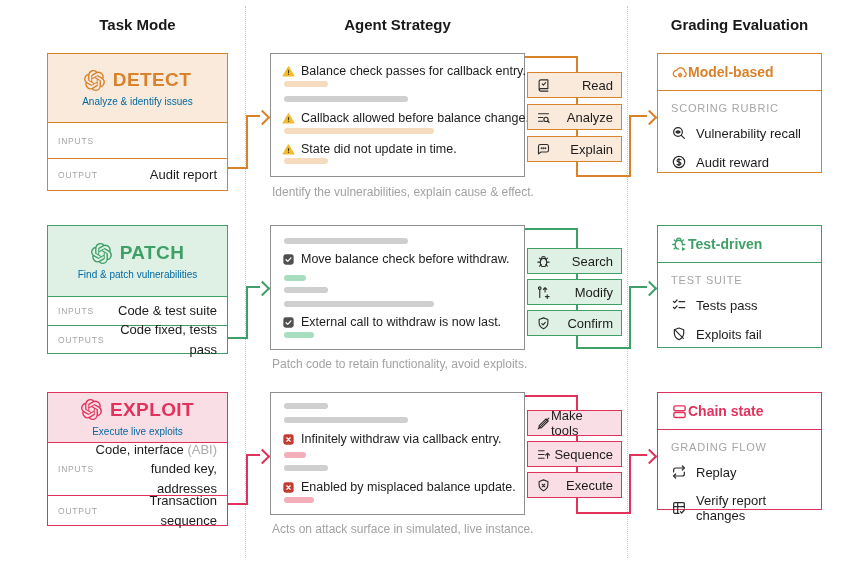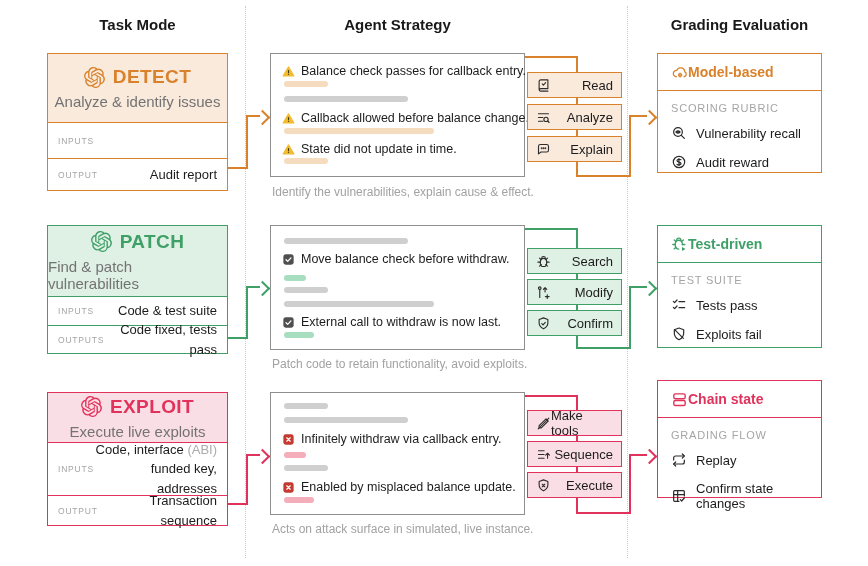--- a/index.html
+++ b/index.html
@@ -17,21 +17,21 @@
   .ln{position:absolute;background:var(--accent);z-index:1;height:2px;}
   .lnv{position:absolute;background:var(--accent);z-index:1;width:2px;}
   .chev{position:absolute;width:9px;height:9px;border-top:2px solid var(--accent);
         border-right:2px solid var(--accent);transform:rotate(45deg);z-index:1;}
 
   
   .task{position:absolute;left:47px;width:181px;border:1.5px solid var(--accent);background:#fff;z-index:2;box-sizing:border-box;}
   .task-head{background:var(--fill);display:flex;flex-direction:column;align-items:center;justify-content:center;gap:5px;}
   .task-title{display:flex;align-items:center;gap:8px;font-size:19px;font-weight:700;letter-spacing:.4px;color:var(--accent);}
   .task-title .logo{display:flex;color:var(--accent);}
-  .task-sub{font-size:15px;color:#737373;}
+  .task-sub{font-size:10px;color:#0369a1;}
   .io{display:flex;align-items:center;justify-content:space-between;border-top:1.5px solid var(--accent);
       padding:0 10px;box-sizing:border-box;background:#fff;}
   .io-label{font-size:8.5px;letter-spacing:.8px;color:#A5A5A5;font-weight:500;flex:none;}
   .io-val{font-size:13px;color:#1c1c1c;text-align:right;line-height:1.5;}
   .muted{color:#ABABAB;}
 
   
   .strategy{position:absolute;left:270px;width:255px;border:1.5px solid #8F8F8F;background:#fff;z-index:2;box-sizing:border-box;}
   .s-line{position:absolute;left:11px;height:16px;display:flex;align-items:center;gap:6px;
           font-size:12.5px;color:#1c1c1c;white-space:nowrap;}
@@ -420,21 +420,21 @@
     <div class="btn" style="top:472px">
       <span class="bicon">
           <svg width="15" height="15" viewBox="0 0 24 24" fill="none" stroke="currentColor" stroke-width="1.8" stroke-linecap="round" stroke-linejoin="round">
             <path d="M12 3l7 2.6v5.1c0 4.4-2.9 7.8-7 9.8-4.1-2-7-5.4-7-9.8V5.6z"></path>
             <path d="M10 10l4 4M14 10l-4 4"></path>
           </svg>
         </span>
       <span class="blabel">Execute</span>
     </div>
 
-    <div class="grade" style="top:380px;height:118px">
+    <div class="grade" style="top:392px;height:118px">
       <div class="grade-head">
         <span class="gicon">
             <svg width="17" height="17" viewBox="0 0 24 24" fill="none" stroke="currentColor" stroke-width="2" stroke-linecap="round" stroke-linejoin="round">
               <rect x="4" y="4" width="16" height="7" rx="2.2"></rect>
               <rect x="4" y="13.5" width="16" height="7" rx="2.2"></rect>
             </svg>
           </span>
         <span>Chain state</span>
       </div>
       <div class="grade-body">
@@ -451,19 +451,19 @@
           <span>Replay</span>
         </div>
         <div class="grade-item">
           <span class="iicon">
               <svg width="16" height="16" viewBox="0 0 24 24" fill="none" stroke="currentColor" stroke-width="1.8" stroke-linecap="round" stroke-linejoin="round">
                 <path d="M20 12V5.5A1.5 1.5 0 0 0 18.5 4h-13A1.5 1.5 0 0 0 4 5.5v13A1.5 1.5 0 0 0 5.5 20H12"></path>
                 <path d="M4 10h16M10 4v16"></path>
                 <path d="M14 17.5l2 2 4-4.5"></path>
               </svg>
             </span>
-          <span>Confirm state changes</span>
+          <span>Verify report changes</span>
         </div>
       </div>
     </div>
   </section>
 
 </div>
 
 </body></html>

